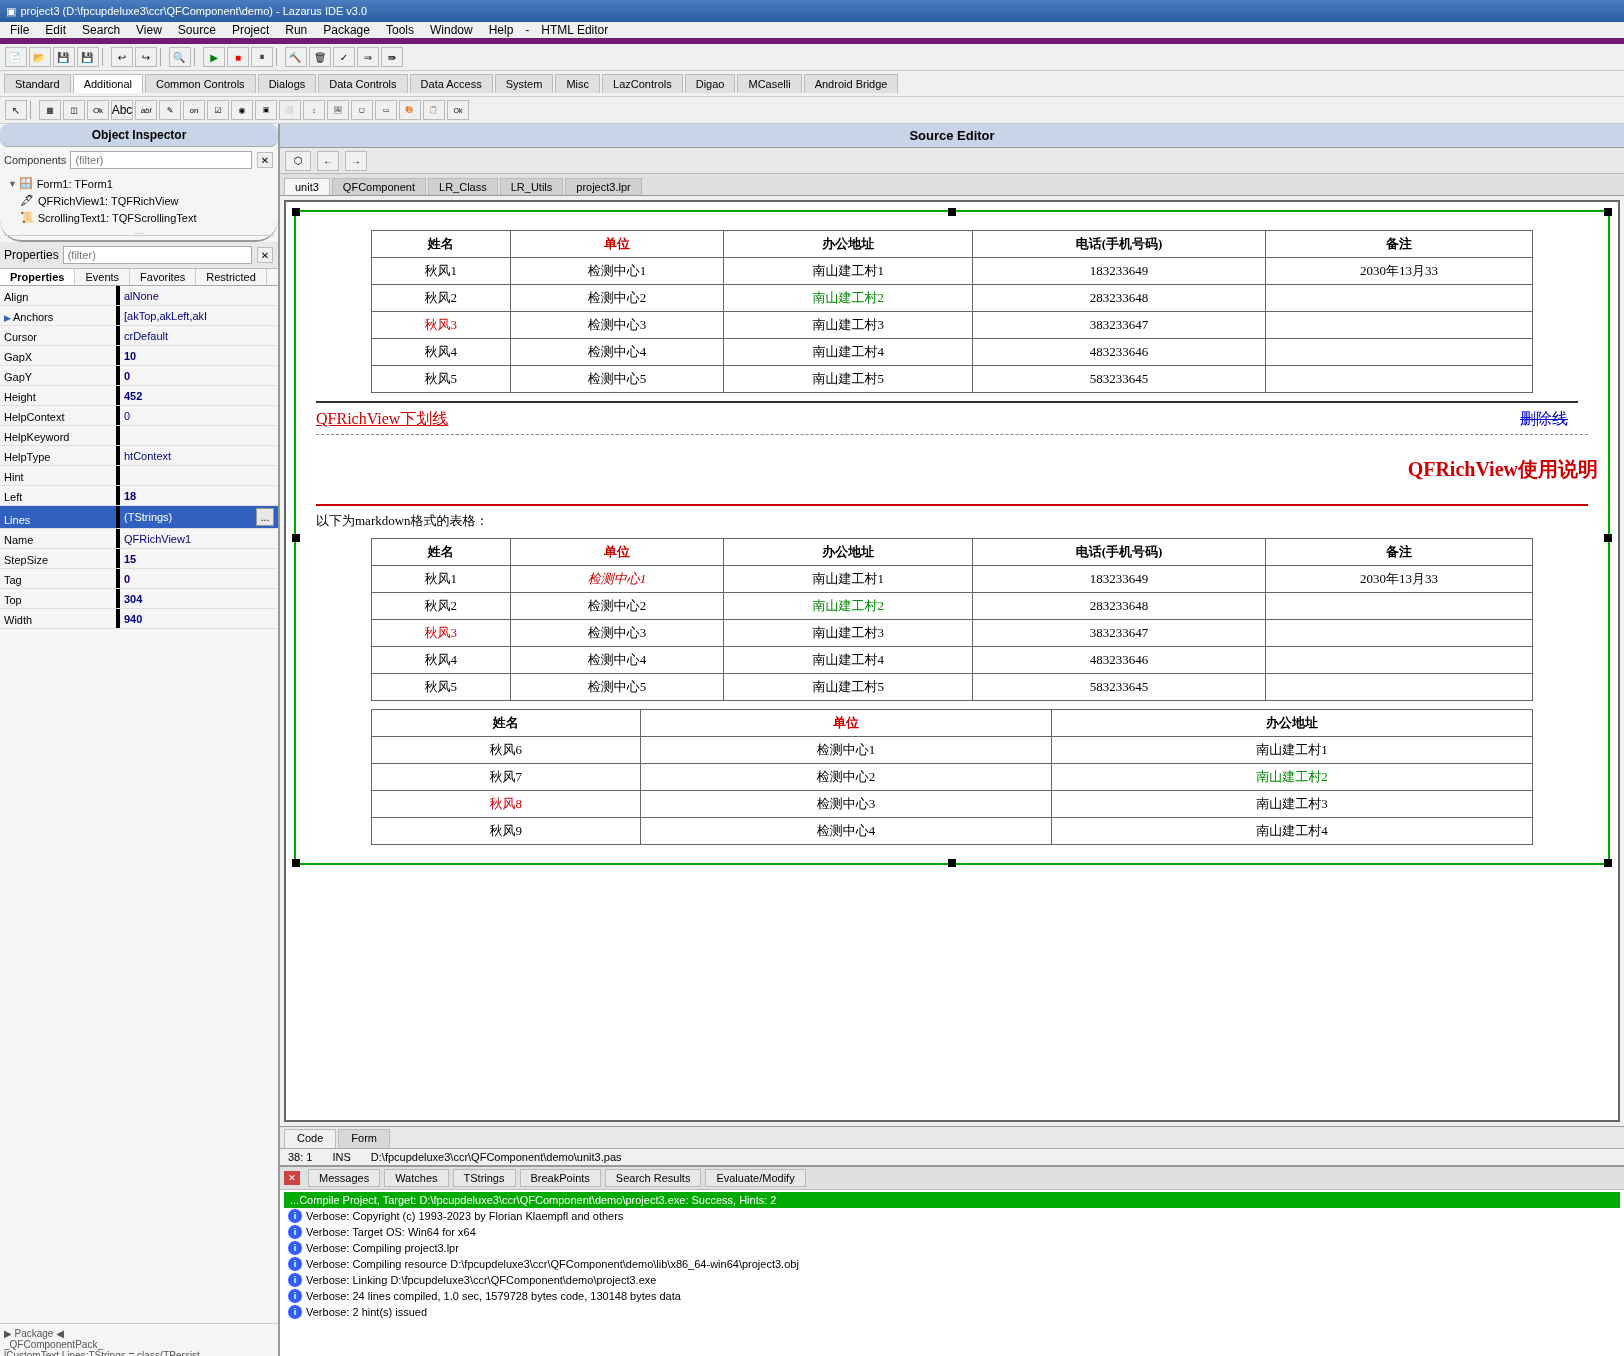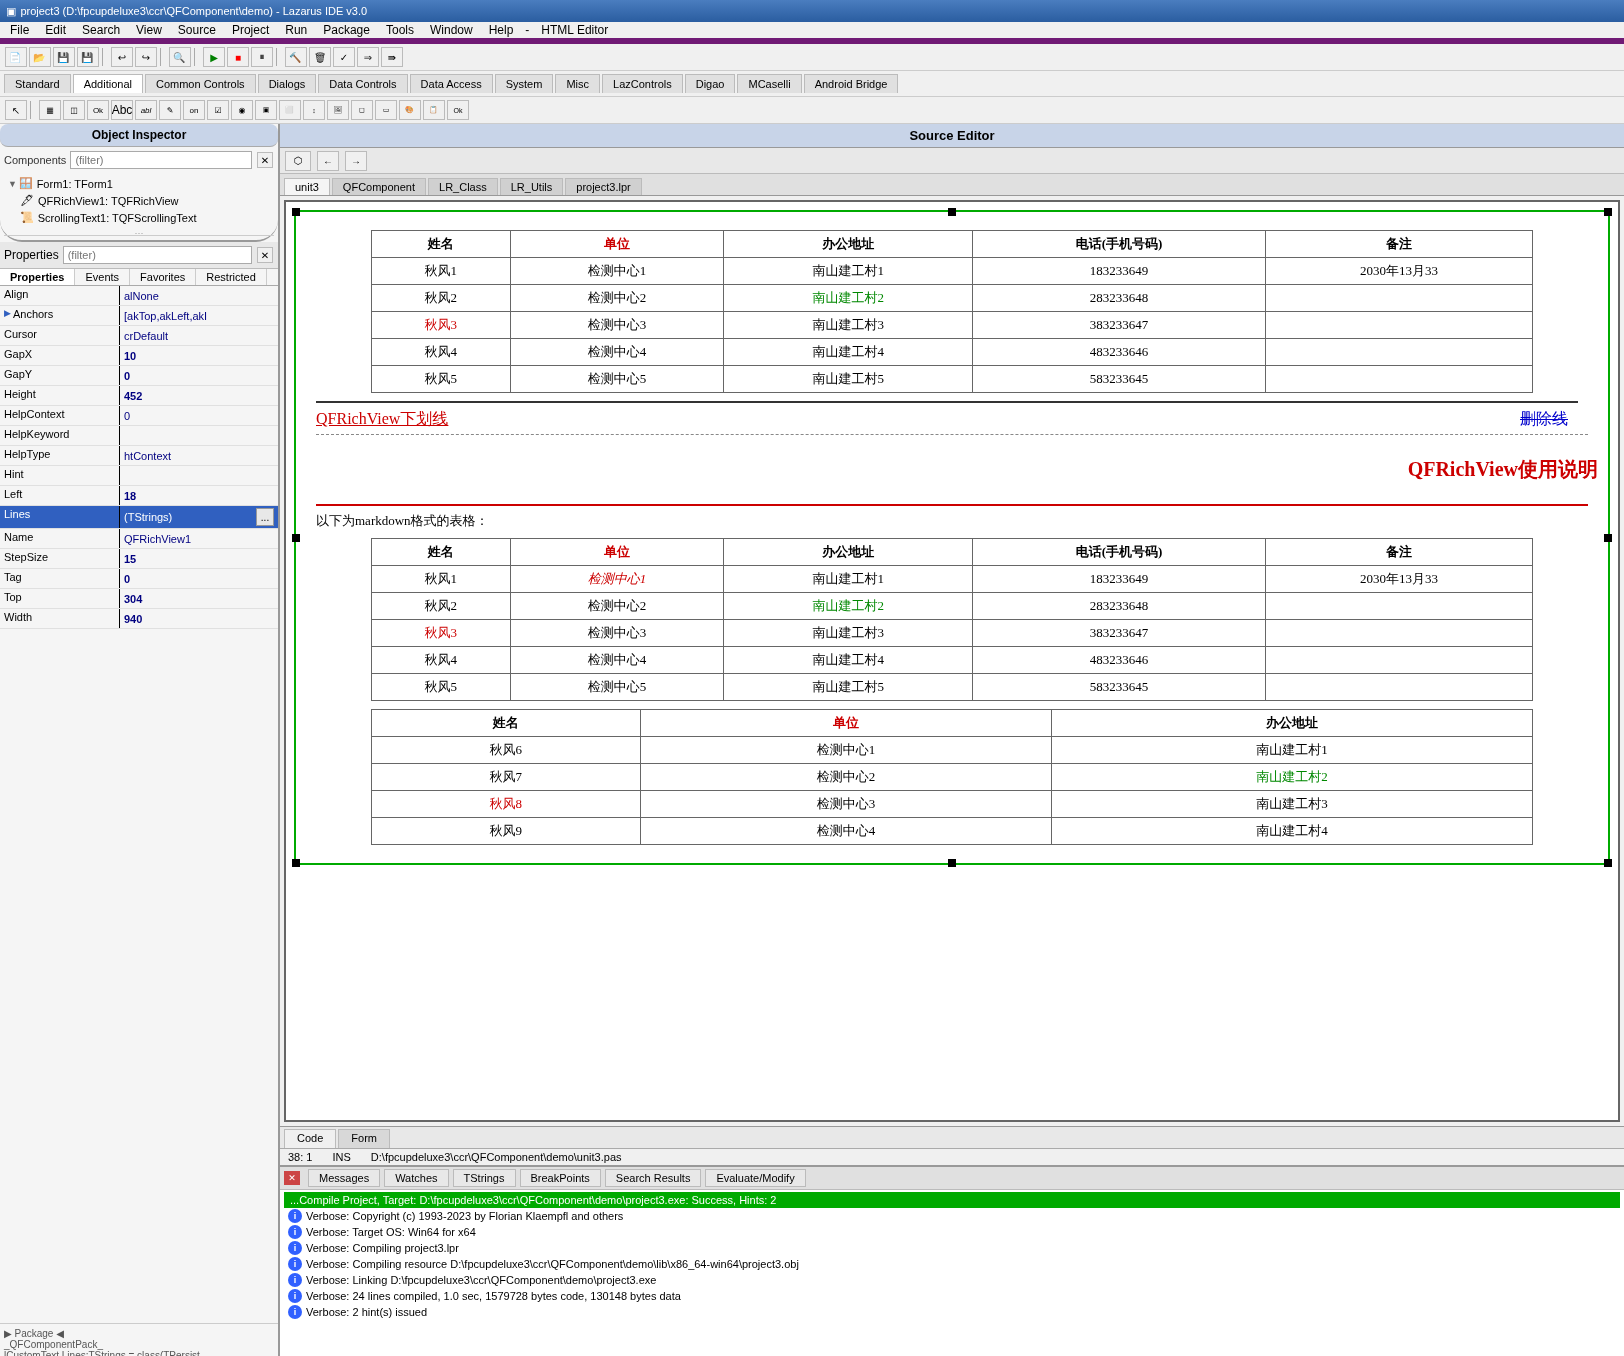--- a/index.html
+++ b/index.html
@@ -140,23 +140,23 @@
       border-bottom: 1px solid #e0e0e0;
       min-height: 20px;
       align-items: stretch;
     }
     .prop-row.selected { background: #3060c0; color: white; }
     .prop-row.selected .prop-val { color: white; gap: 33px; }
     .prop-name {
       width: 120px; min-width: 120px;
       padding: 2px 4px;
       font-size: 11px;
-      border-right: 1px solid #000000;
+      border-right: 4px solid #000000;
       background: #f5f5f5;
-      display: flex; align-items: flex-start;
+      display: flex; align-items: flex-end;
     }
     .prop-row.selected .prop-name { background: #3060c0; }
     .prop-arrow { color: #3060c0; font-size: 9px; margin-right: 2px; }
     .prop-val {
       flex: 1;
       padding: 2px 4px;
       font-size: 11px;
       color: #000080;
       display: flex; align-items: center;
     }

